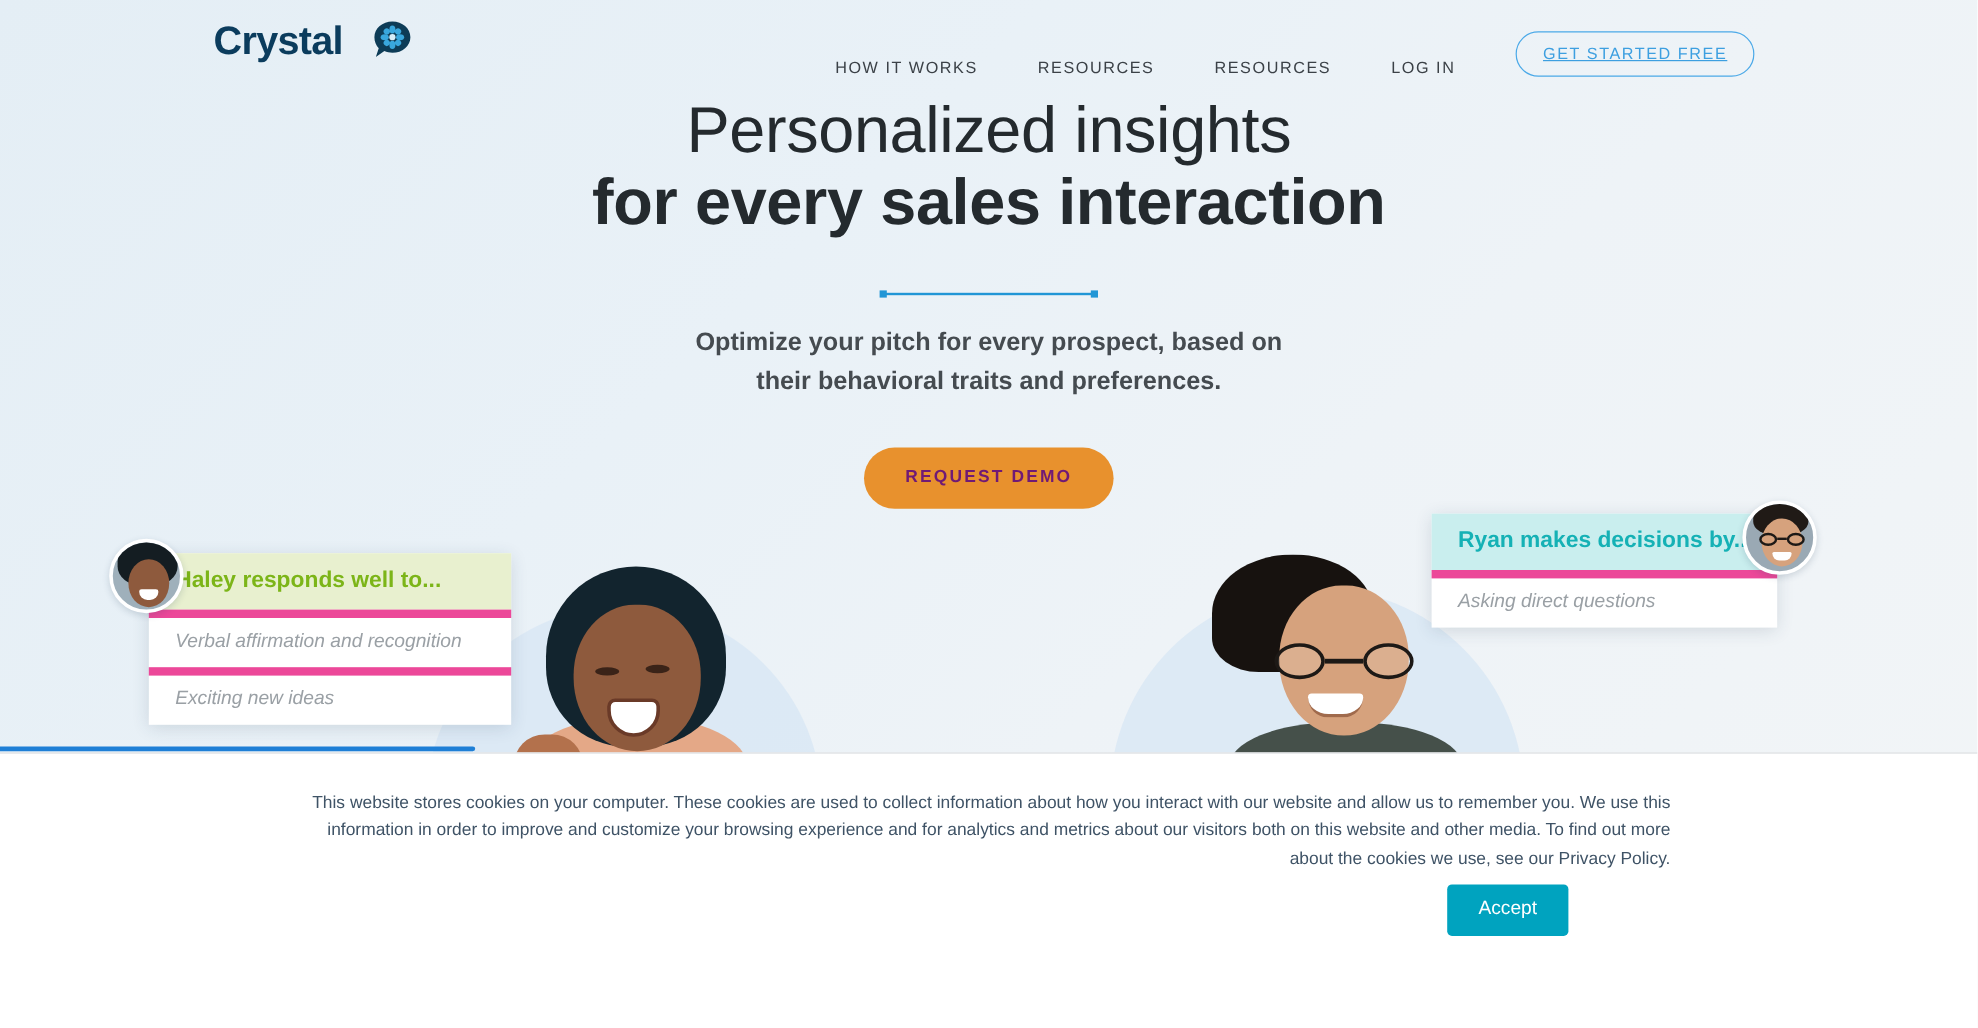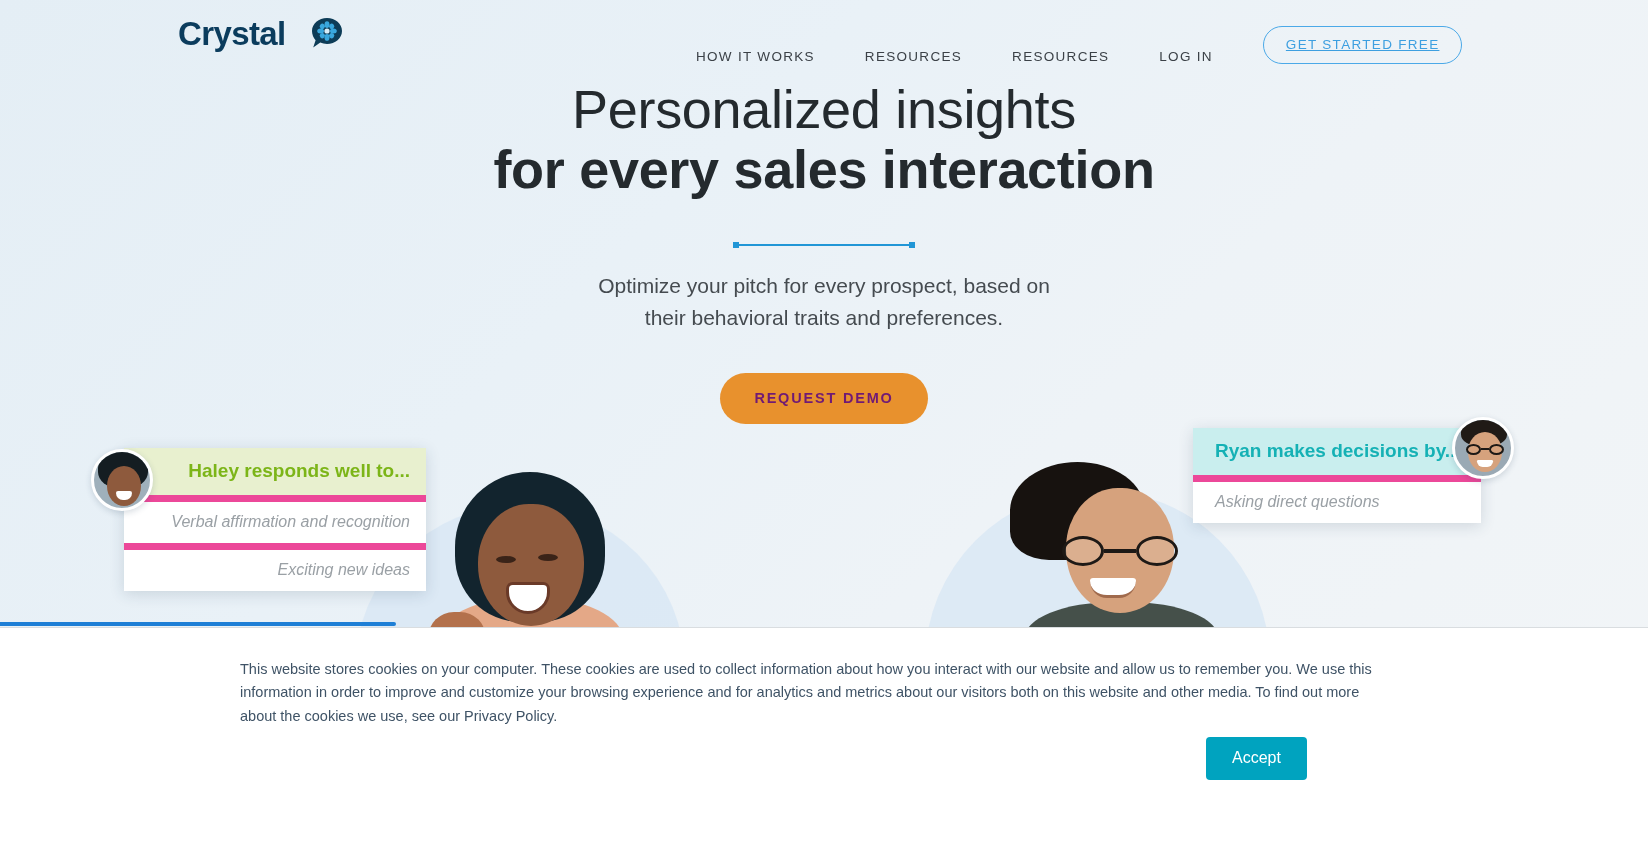--- a/index.html
+++ b/index.html
@@ -112,21 +112,21 @@
     top: -2px;
     width: 6px; height: 6px;
     background: #2196d6;
   }
   .divider::before { left: -3px; }
   .divider::after  { right: -3px; }
 
   .subhead {
     margin-top: 24px;
     font-size: 21px;
-    font-weight: 400;
+    font-weight: 700;
     color: #454b50;
     line-height: 1.55;
   }
 
   .demo-btn {
     display: inline-block;
     margin-top: 38px;
     background: #e8912d;
     color: #701a75;
     border: none;
@@ -185,21 +185,21 @@
   .card-row {
     padding: 11px 16px 12px 22px;
     font-size: 16px;
     font-style: italic;
     color: #9aa0a5;
     border-top: 7px solid #ec4899;
     white-space: nowrap;
   }
   .card-row:first-of-type { border-top: none; }
 
-  .card-left  { left: 124px;  top: 448px; width: 302px; text-align: right; }
+  .card-left  { left: 124px;  top: 461px; width: 302px; }
   .card-left .card-header { background: #e8f0cf; color: #7cb518; }
 
   .card-right { left: 1193px; top: 428px; width: 288px; }
   .card-right .card-header { background: #c9eeee; color: #15b1b5; }
 
   .avatar {
     position: absolute;
     border-radius: 50%;
     border: 3px solid #ffffff;
     overflow: hidden;
@@ -253,21 +253,21 @@
     z-index: 60;
   }
   .cookie-text {
     position: absolute;
     left: 240px;
     top: 30px;
     width: 1152px;
     font-size: 14.5px;
     line-height: 1.62;
     color: #3f5366;
-    text-align: left;
+    text-align: right;
   }
   .privacy-link { color: #3f5366; text-decoration: none; cursor: pointer; }
   .accept-btn {
     position: absolute;
     left: 1206px;
     top: 109px;
     background: #00a3bf;
     color: #ffffff;
     border: none;
     border-radius: 4px;

